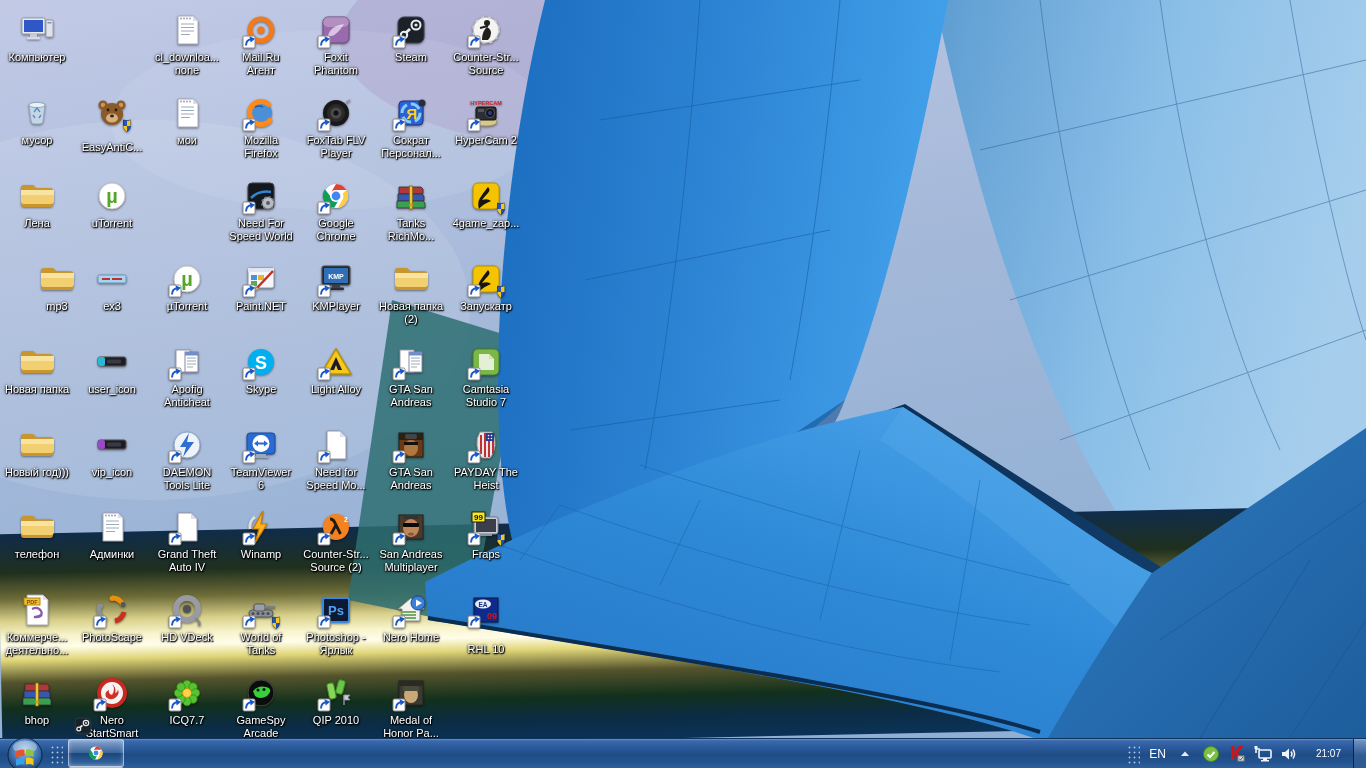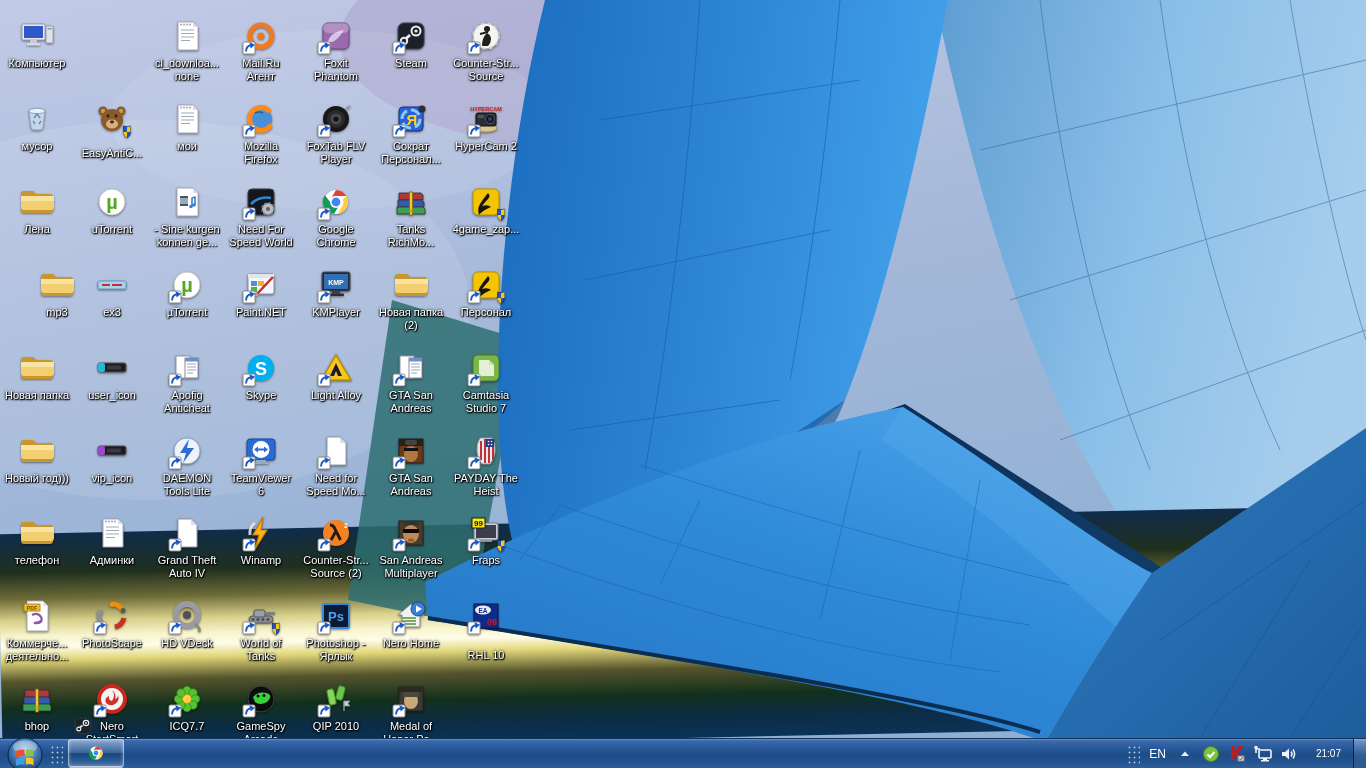--- a/index.html
+++ b/index.html
@@ -1,19 +1,19 @@
 <!DOCTYPE html>
 <html><head>
 <meta charset="utf-8">
 <style>
   html,body{margin:0;padding:0;}
   body{width:1366px;height:768px;overflow:hidden;font-family:"Liberation Sans",sans-serif;background:#0a3258;}
   #screen{position:relative;width:1366px;height:768px;overflow:hidden;}
   #wallpaper{position:absolute;left:0;top:0;width:1366px;height:738px;display:block;}
-  #desktop{position:absolute;left:0;top:10px;width:1366px;height:740px;border-radius:28px;}
+  #desktop{position:absolute;left:0;top:4px;width:1366px;height:740px;border-radius:28px;}
   .cell{position:absolute;width:74px;display:flex;flex-direction:column;align-items:center;cursor:default;}
   .glyph{width:40px;height:40px;flex:0 0 40px;filter:drop-shadow(0 1px 1px rgba(0,0,0,.45));}
   .glyph svg{display:block;width:40px;height:40px;}
   .lbl{margin-top:1px;text-align:center;font-size:11px;line-height:13px;color:#fff;
        text-shadow:0 0 3px #000,0 1px 2px #000,1px 1px 1px #000;max-width:78px;}
   
   #taskbar{position:absolute;left:0;top:738px;width:1366px;height:30px;
     background:linear-gradient(#6d97c6 0%,#3a6aae 6%,#2a5a9b 30%,#1e4c86 55%,#24548f 80%,#2e5f9e 100%);
     border-top:1px solid #10335c;box-sizing:border-box;display:flex;align-items:center;}
   #start-button{width:42px;height:34px;margin-top:-5px;margin-left:4px;position:relative;cursor:pointer;flex:0 0 auto;}
@@ -406,38 +406,20 @@
             <circle cx="17" cy="8.5" r=".9" fill="#99a"></circle>
             <circle cx="20" cy="8.5" r=".9" fill="#99a"></circle>
             <circle cx="23" cy="8.5" r=".9" fill="#99a"></circle>
             <path d="M14 14h13M14 17.5h13M14 21h13M14 24.5h9" stroke="#9ab" stroke-width="1.2" fill="none"></path>
           </svg>
         </div>
         <div class="lbl">
           <div>мои</div>
         </div>
       </div>
-      <div class="cell" style="left: 150px; top: 172px;">
-        <div class="glyph">
-          <svg viewBox="0 0 40 40">
-            <path d="M10 6h16l5 5v23H10z" fill="#fff" stroke="#aab"></path>
-            <path d="M26 6l5 5h-5z" fill="#dde"></path>
-            <rect x="13" y="14" width="8" height="10" fill="#9ab"></rect>
-            <rect x="13" y="14" width="8" height="2" fill="#456"></rect>
-            <rect x="13" y="22" width="8" height="2" fill="#456"></rect>
-            <path d="M25 24v-8l3-1v8" stroke="#3a7fd0" stroke-width="1.6" fill="none"></path>
-            <circle cx="24" cy="24.5" r="1.8" fill="#3a7fd0"></circle>
-            <circle cx="27" cy="23" r="1.8" fill="#3a7fd0"></circle>
-          </svg>
-        </div>
-        <div class="lbl">
-          <div>- Sine kurgen</div>
-          <div>konnen ge...</div>
-        </div>
-      </div>
       <div class="cell" style="left: 150px; top: 255px;">
         <div class="glyph">
           <svg viewBox="0 0 40 40">
             <circle cx="20" cy="20" r="13" fill="#fff" stroke="#c8c8c8"></circle>
             <text x="20" y="27" text-anchor="middle" font-size="20" font-weight="bold" fill="#56a526">µ</text>
             <g>
               <rect x="2" y="26" width="12" height="12" rx="1.5" fill="#fff" stroke="#8a8a8a"></rect>
               <path d="M5 35.5q0-6 6-6.5" stroke="#1a58c8" stroke-width="2" fill="none"></path>
               <path d="M8.5 26.2l5.5 2.6-4.3 3.8z" fill="#1a58c8"></path>
             </g>
@@ -1112,21 +1094,21 @@
               <path d="M8.5 26.2l5.5 2.6-4.3 3.8z" fill="#1a58c8"></path>
             </g>
             <g>
               <path d="M31.5 27q3.5 1.6 7 0v5.5q0 4-3.5 6.3-3.5-2.3-3.5-6.3z" fill="#2255bb" stroke="#14337a" stroke-width=".8"></path>
               <path d="M35 27.9q1.8 0 3.5-.9v6h-3.5z" fill="#f2c81e"></path>
               <path d="M31.5 33h3.5v5.8q-2.4-1.8-3.5-4.3z" fill="#f2c81e"></path>
             </g>
           </svg>
         </div>
         <div class="lbl">
-          <div>Персонал</div>
+          <div>Запускатр</div>
         </div>
       </div>
       <div class="cell" style="left: 449px; top: 338px;">
         <div class="glyph">
           <svg viewBox="0 0 40 40">
             <rect x="7" y="7" width="26" height="26" rx="5" fill="#7ab648" stroke="#4a8028"></rect>
             <path d="M13 12h10l5 5v11H13z" fill="#eef6e6" opacity=".9"></path>
             <path d="M23 12l5 5h-5z" fill="#cfe0bc"></path>
             <g>
               <rect x="2" y="26" width="12" height="12" rx="1.5" fill="#fff" stroke="#8a8a8a"></rect>

